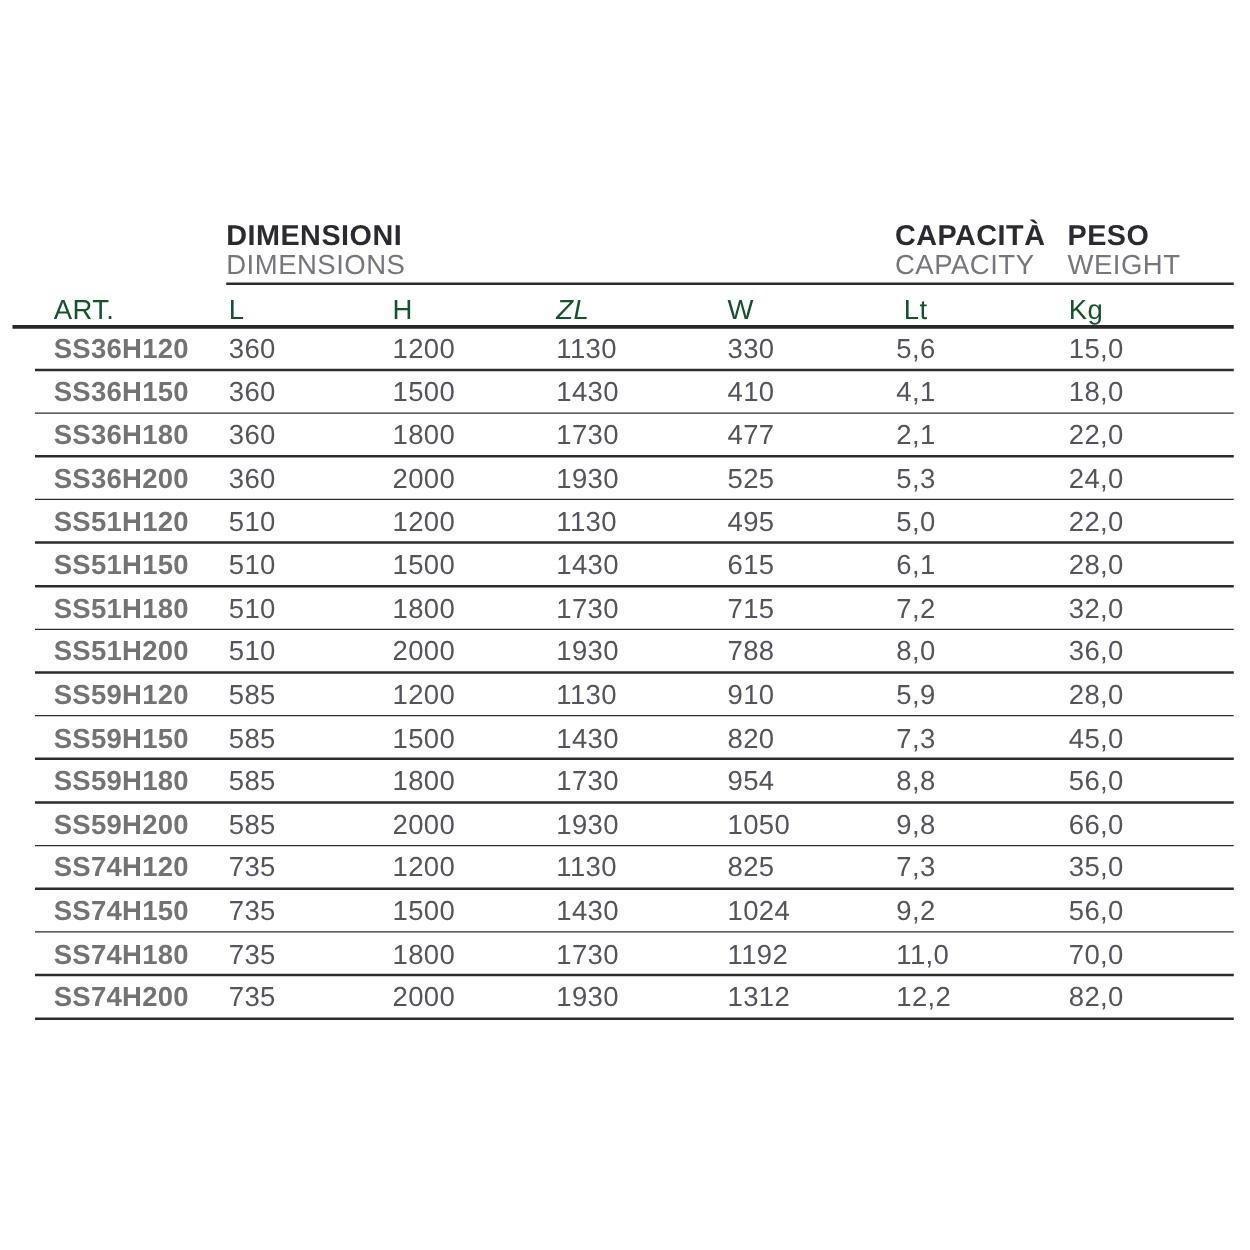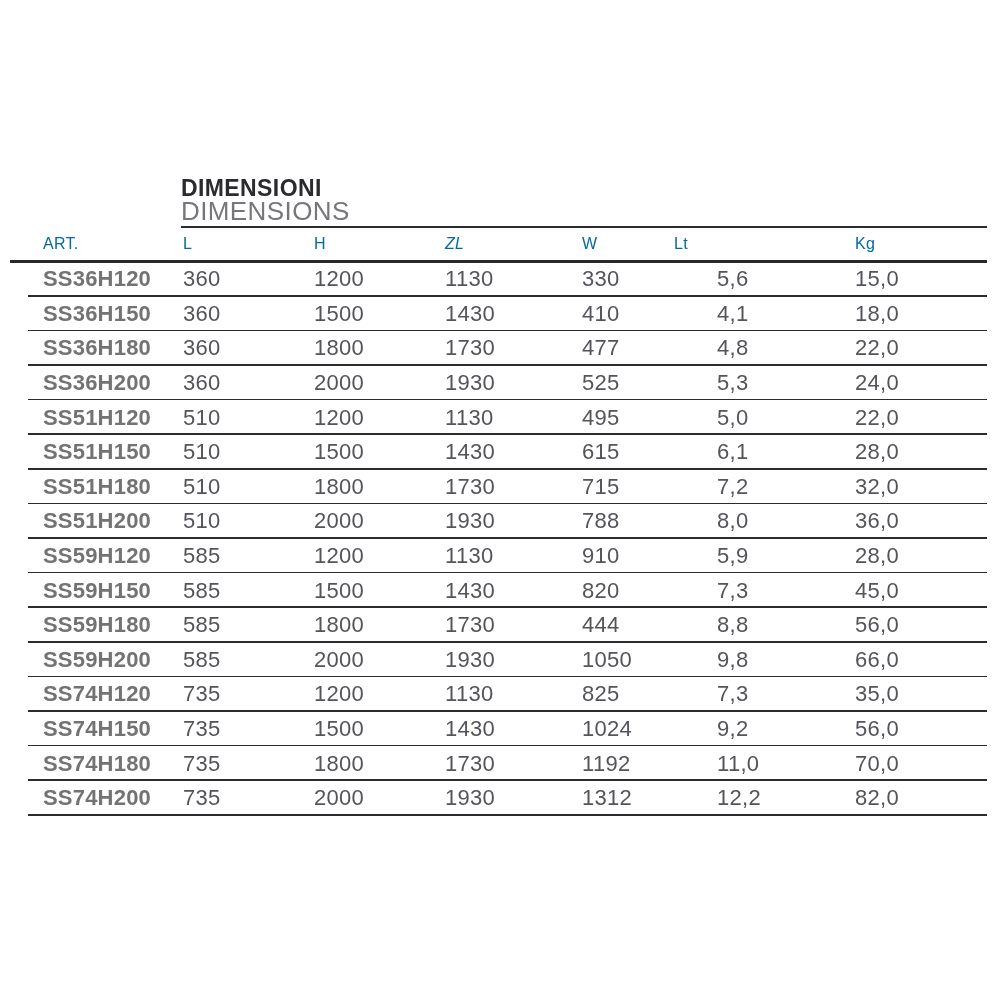--- a/index.html
+++ b/index.html
@@ -17,41 +17,41 @@
   .ghead { position: absolute; top: 176px; }
   .ghead-dimensions { left: 181px; }
   .ghead-output     { left: 581px; }
   .ghead-capacity   { left: 716px; }
   .ghead-weight     { left: 854px; }
   .g-primary {
     font-size: 23px; font-weight: 700; color: #2b2b2f;
     letter-spacing: 0.4px; line-height: 24px; white-space: nowrap;
   }
   .g-secondary {
-    font-size: 26px; font-weight: 400; color: #77777b;
+    font-size: 22px; font-weight: 400; color: #77777b;
     letter-spacing: 0.4px; line-height: 23px; white-space: nowrap;
   }
 
   
   .group-underline {
     position: absolute; top: 226px; left: 181px; width: 806px; height: 1.5px;
     background: #2c2c2e;
   }
 
   
   .chead {
-    position: absolute; top: 235px; font-size: 16px; font-weight: 400;
-    color: #0369a1; letter-spacing: 0.3px; white-space: nowrap;
+    position: absolute; top: 235px; font-size: 22px; font-weight: 400;
+    color: #14532d; letter-spacing: 0.3px; white-space: nowrap;
   }
   .ch-art { left: 43px; }
   .ch-l   { left: 183px; }
   .ch-h   { left: 314px; }
   .ch-zl  { left: 445px; font-style: italic; }
   .ch-w   { left: 582px; }
-  .ch-lt  { left: 674px; }
+  .ch-lt  { left: 723px; }
   .ch-kg  { left: 855px; }
 
   
   .header-rule {
     position: absolute; top: 260px; left: 10px; width: 977px; height: 2.5px;
     background: #28282a;
   }
 
   
   .tbody { position: absolute; top: 262px; left: 10px; width: 977px; }
@@ -76,20 +76,28 @@
 </head>
 <body>
 
 <div class="page">
   <div class="spec-table">
 
     <div class="ghead ghead-dimensions">
       <div class="g-primary">DIMENSIONI</div>
       <div class="g-secondary">DIMENSIONS</div>
     </div>
+    <div class="ghead ghead-capacity">
+      <div class="g-primary">CAPACITÀ</div>
+      <div class="g-secondary">CAPACITY</div>
+    </div>
+    <div class="ghead ghead-weight">
+      <div class="g-primary">PESO</div>
+      <div class="g-secondary">WEIGHT</div>
+    </div>
 
     <div class="group-underline"></div>
 
     <span class="chead ch-art">ART.</span>
     <span class="chead ch-l">L</span>
     <span class="chead ch-h">H</span>
     <span class="chead ch-zl">ZL</span>
     <span class="chead ch-w">W</span>
     <span class="chead ch-lt">Lt</span>
     <span class="chead ch-kg">Kg</span>
@@ -117,21 +125,21 @@
           <span class="cell">4,1</span>
           <span class="cell">18,0</span>
         </div>
 
         <div class="row">
           <span class="cell art">SS36H180</span>
           <span class="cell">360</span>
           <span class="cell">1800</span>
           <span class="cell">1730</span>
           <span class="cell">477</span>
-          <span class="cell">4,8</span>
+          <span class="cell">2,1</span>
           <span class="cell">22,0</span>
         </div>
 
         <div class="row">
           <span class="cell art">SS36H200</span>
           <span class="cell">360</span>
           <span class="cell">2000</span>
           <span class="cell">1930</span>
           <span class="cell">525</span>
           <span class="cell">5,3</span>
@@ -196,21 +204,21 @@
           <span class="cell">820</span>
           <span class="cell">7,3</span>
           <span class="cell">45,0</span>
         </div>
 
         <div class="row">
           <span class="cell art">SS59H180</span>
           <span class="cell">585</span>
           <span class="cell">1800</span>
           <span class="cell">1730</span>
-          <span class="cell">444</span>
+          <span class="cell">954</span>
           <span class="cell">8,8</span>
           <span class="cell">56,0</span>
         </div>
 
         <div class="row">
           <span class="cell art">SS59H200</span>
           <span class="cell">585</span>
           <span class="cell">2000</span>
           <span class="cell">1930</span>
           <span class="cell">1050</span>

